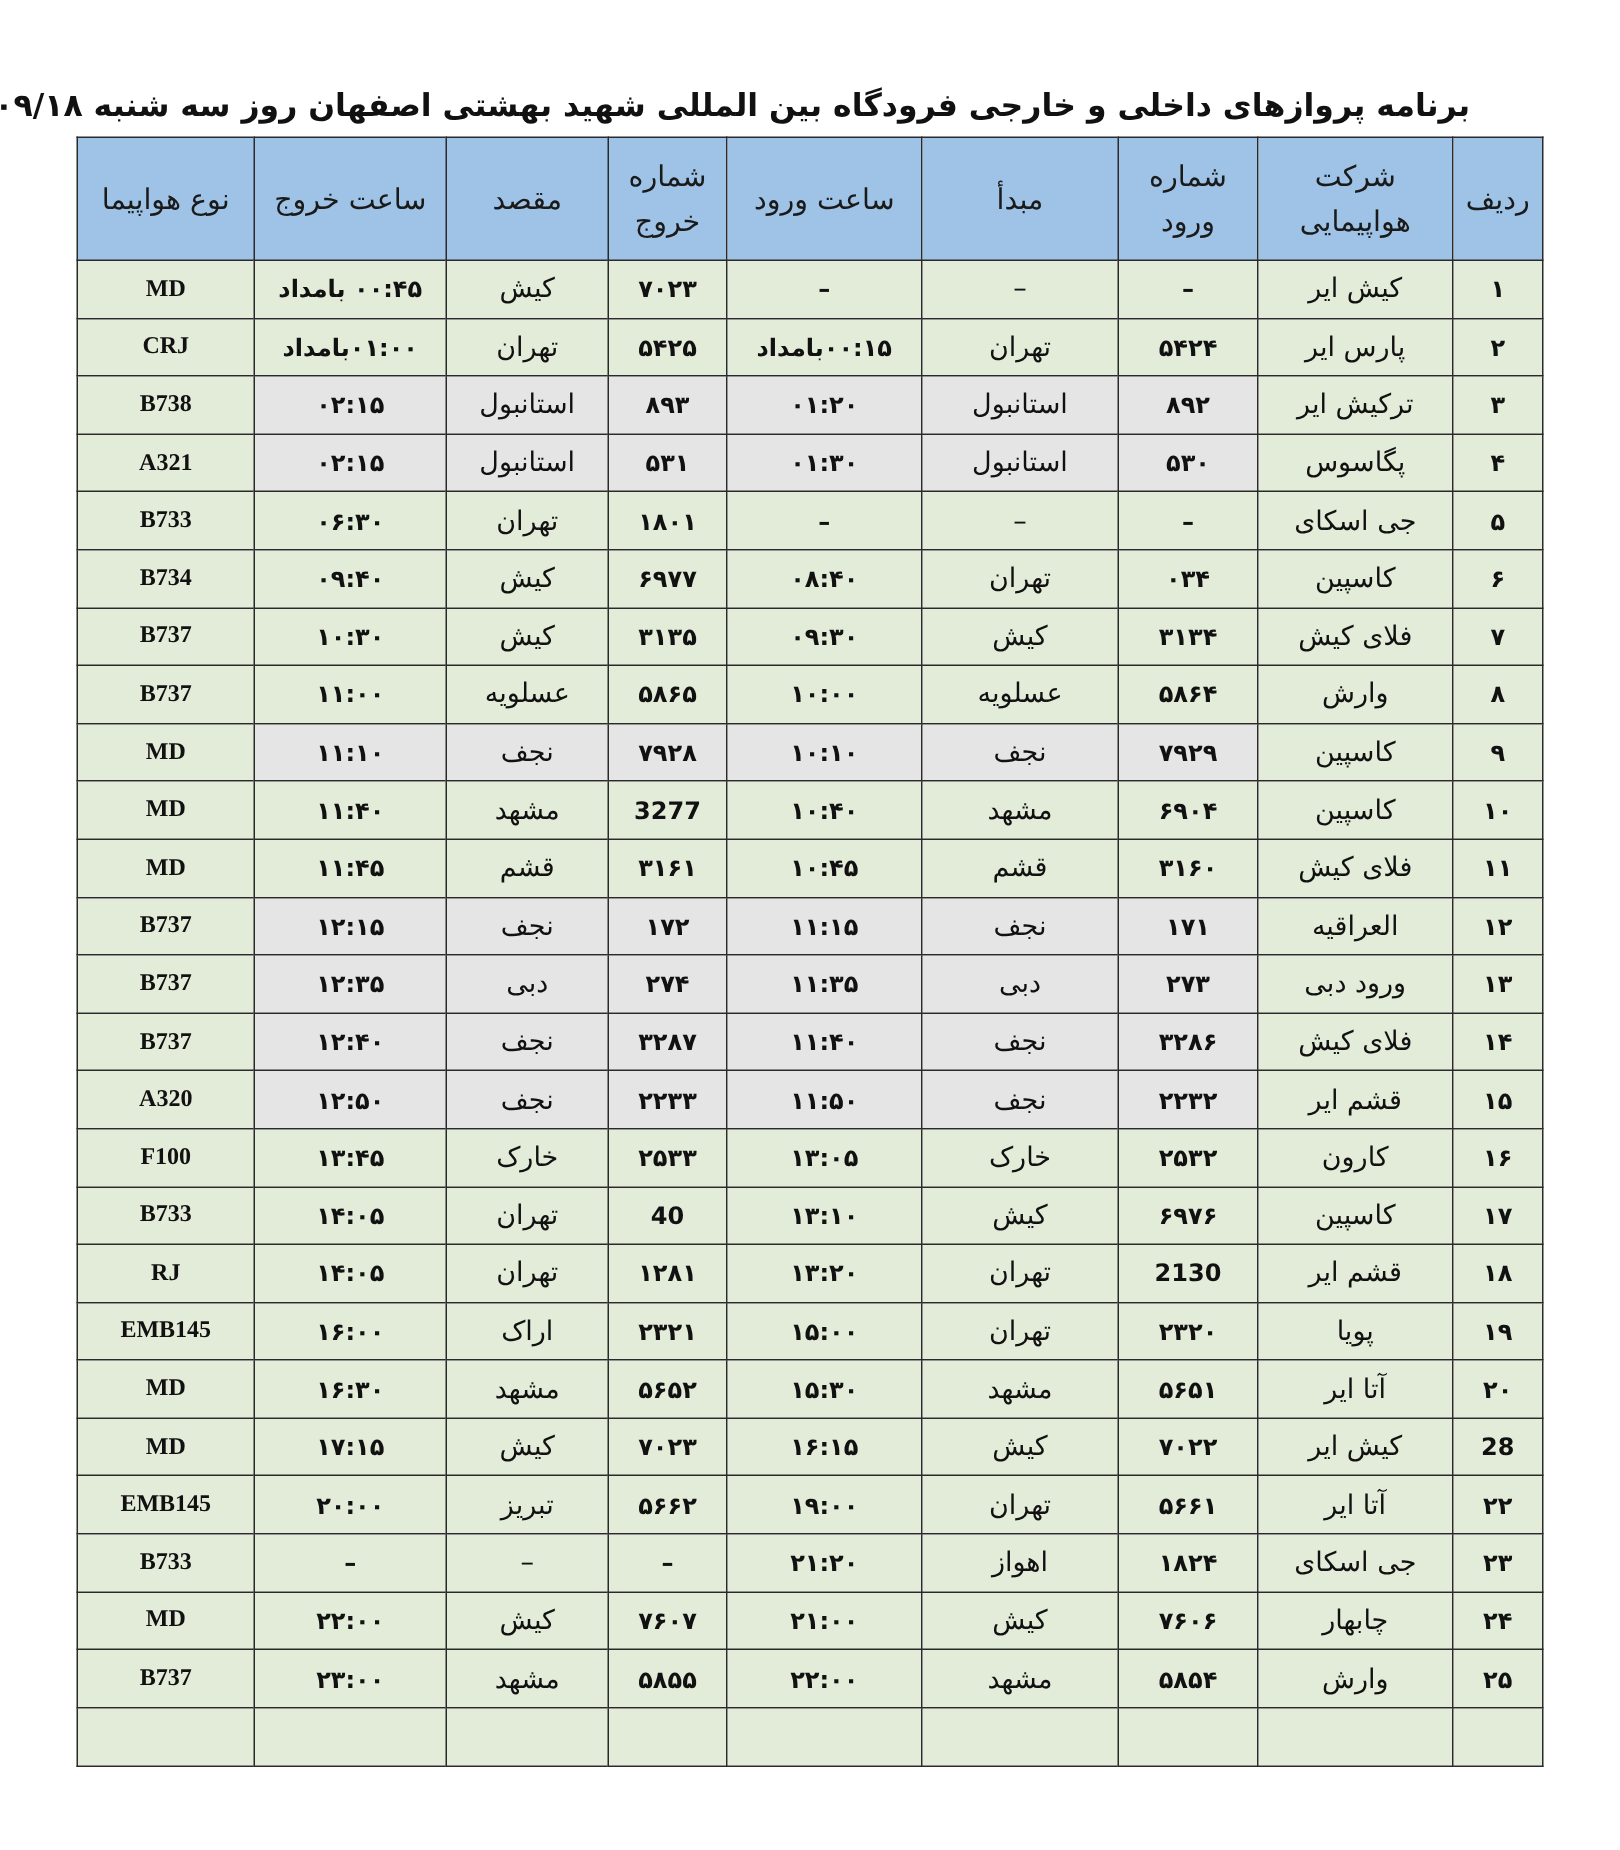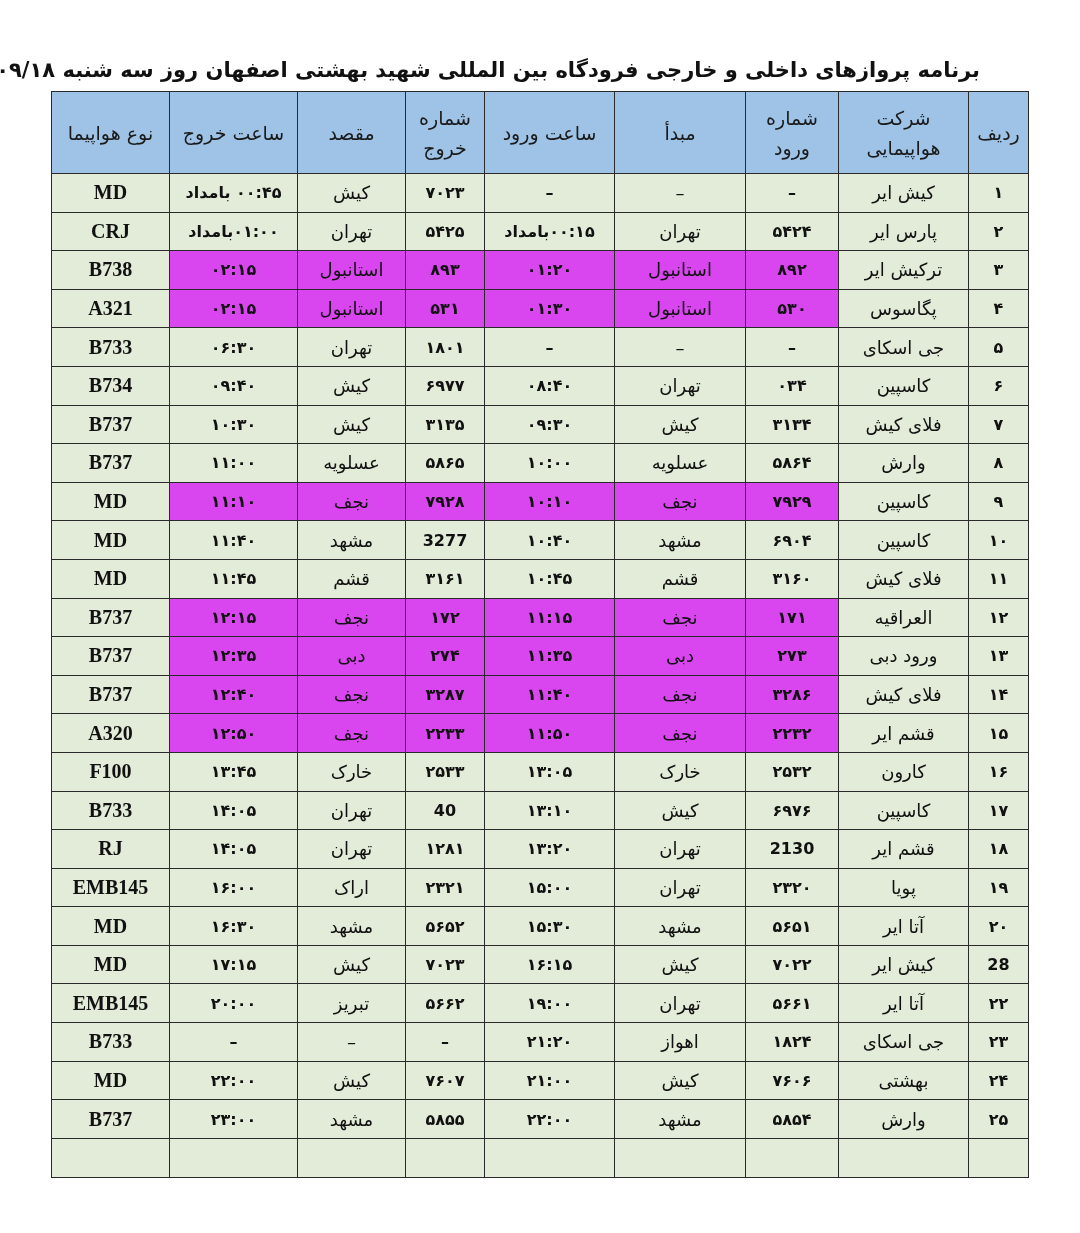--- a/index.html
+++ b/index.html
@@ -8,22 +8,22 @@
   .title { position: absolute; left: 100px; top: 52px; width: 880px; height: 36px;
            direction: rtl; text-align: center; font-weight: bold; font-size: 21px;
            line-height: 36px; white-space: nowrap; letter-spacing: -0.3px; }
   table.sched { position: absolute; left: 51px; top: 91px; border-collapse: collapse;
                 table-layout: fixed; direction: rtl; }
   table.sched td, table.sched th { border: 1.6px solid #2a2a2a; padding: 0; text-align: center;
                 vertical-align: middle; overflow: hidden; white-space: nowrap; }
   table.sched th { background: #9ec3e6; height: 81px; font-weight: normal; font-size: 19px;
                    line-height: 30px; color: #1a1a1a; white-space: normal; }
   table.sched td { background: #e2ecd8; height: 37.6px; font-size: 17px; font-weight: bold; }
-  table.sched td.hl { background: #d946ef; }
-  table.sched td.ac { font-family: "Liberation Serif", serif; font-size: 20px; font-weight: bold; direction: ltr; }
+  table.sched td.hl { background: #e5e5e5; }
+  table.sched td.ac { font-family: "Liberation Serif", serif; font-size: 16px; font-weight: bold; direction: ltr; }
   table.sched td.num { font-size: 16px; }
   table.sched td.name { font-weight: normal; font-size: 18px; }
   table.sched tr.empty td { height: 38px; }
 </style>
 </head>
 <body>
 
 <div class="title">برنامه پروازهای داخلی و خارجی فرودگاه بین المللی شهید بهشتی اصفهان روز  سه شنبه ۱۴۰۴/۰۹/۱۸</div>
 
 <table class="sched">
@@ -300,21 +300,21 @@
         <td class="num">۱۸۲۴</td>
         <td class="name">اهواز</td>
         <td class="num">۲۱:۲۰</td>
         <td class="num">–</td>
         <td class="name">–</td>
         <td class="num">–</td>
         <td class="ac">B733</td>
       </tr>
       <tr>
         <td class="num">۲۴</td>
-        <td class="name">بهشتی</td>
+        <td class="name">چابهار</td>
         <td class="num">۷۶۰۶</td>
         <td class="name">کیش</td>
         <td class="num">۲۱:۰۰</td>
         <td class="num">۷۶۰۷</td>
         <td class="name">کیش</td>
         <td class="num">۲۲:۰۰</td>
         <td class="ac">MD</td>
       </tr>
       <tr>
         <td class="num">۲۵</td>

